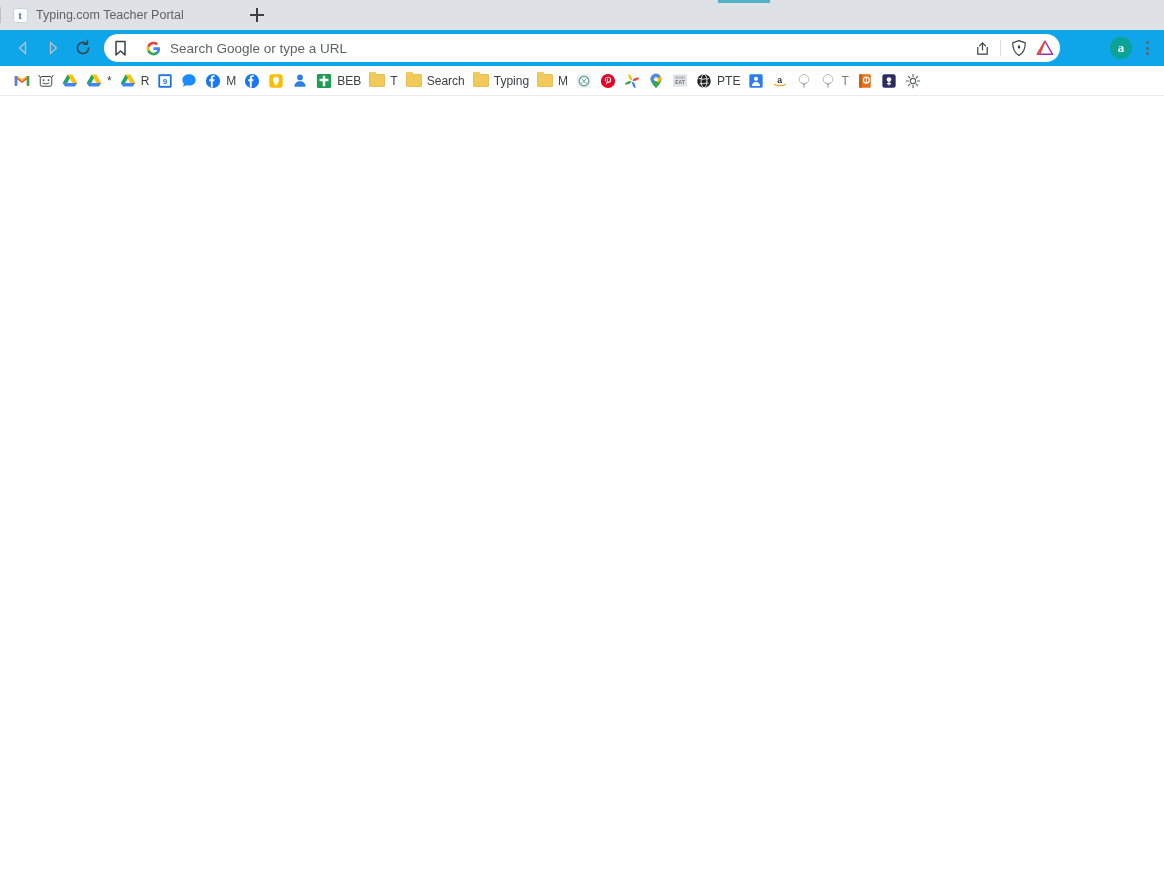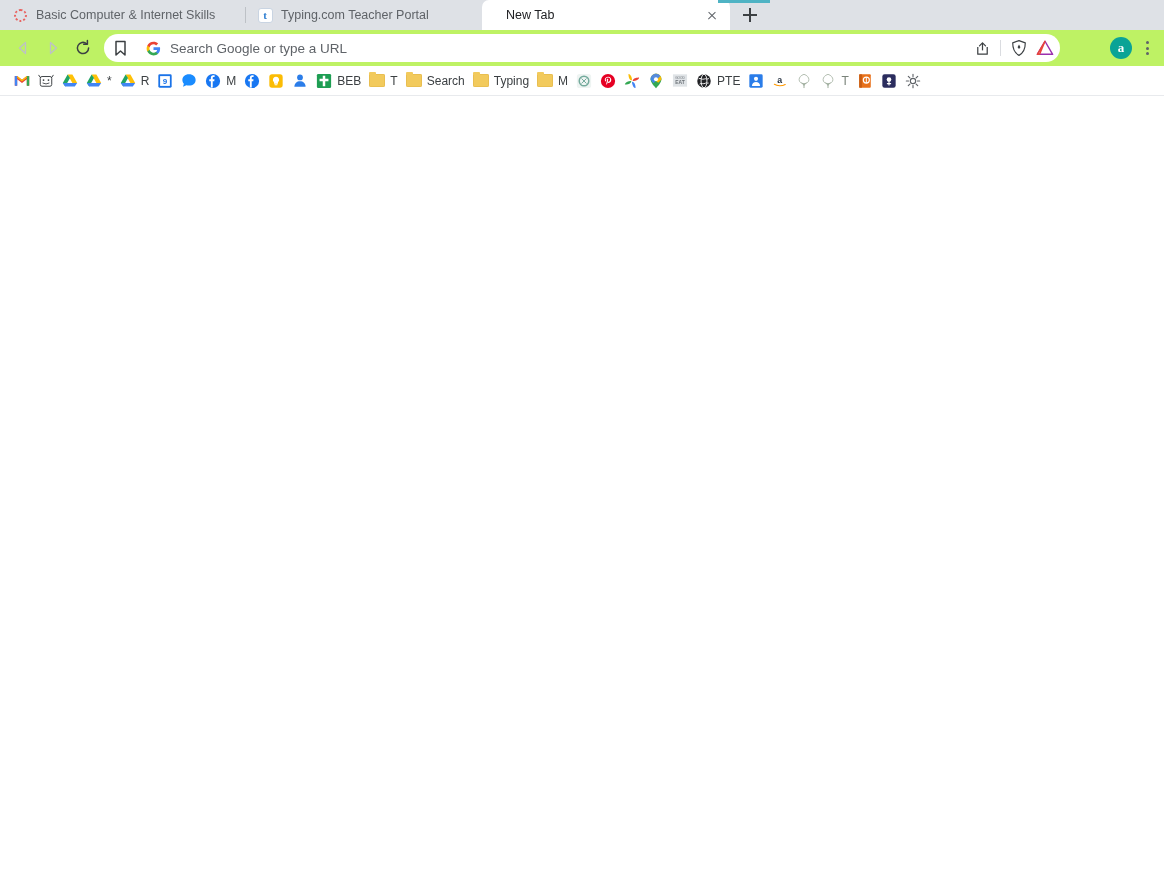--- a/index.html
+++ b/index.html
@@ -116,21 +116,21 @@
   #accent-line {
     position: absolute;
     left: 718px; top: 0;
     width: 52px; height: 3px;
     background: #4fb3c4;
   }
 
   
   #toolbar {
     height: 36px;
-    background: #bef264;
+    background: #0ea5e9;
     display: flex;
     align-items: center;
     padding: 0 8px;
     gap: 0;
   }
   .nav-btn {
     width: 30px; height: 30px;
     display: flex; align-items: center; justify-content: center;
     border-radius: 50%;
     cursor: pointer;
@@ -271,38 +271,28 @@
     width: 1164px;
     height: 780px;
     background: #ffffff;
   }
 </style>
 </head>
 <body>
 
 <div id="tabstrip">
 
-  <div class="tab inactive first" style="width:245px">
-    <span class="favicon">
-      <span class="fav-ring"></span>
-    </span>
-    <span class="tab-title">Basic Computer &amp; Internet Skills</span>
-  </div>
 
   <div class="tab inactive" style="width:237px">
     <span class="favicon">
       <span class="fav-typing">t</span>
     </span>
     <span class="tab-title">Typing.com Teacher Portal</span>
   </div>
 
-  <div class="tab active" style="width:248px;padding-left:24px">
-    <span class="tab-title" style="flex:1">New Tab</span>
-    <span class="tab-close"></span>
-  </div>
 
   <div id="newtab-btn"></div>
 
   <div id="accent-line"></div>
 </div>
 
 <div id="toolbar">
 
   <div class="nav-btn">
     <svg width="18" height="18" viewBox="0 0 18 18" aria-hidden="true">

